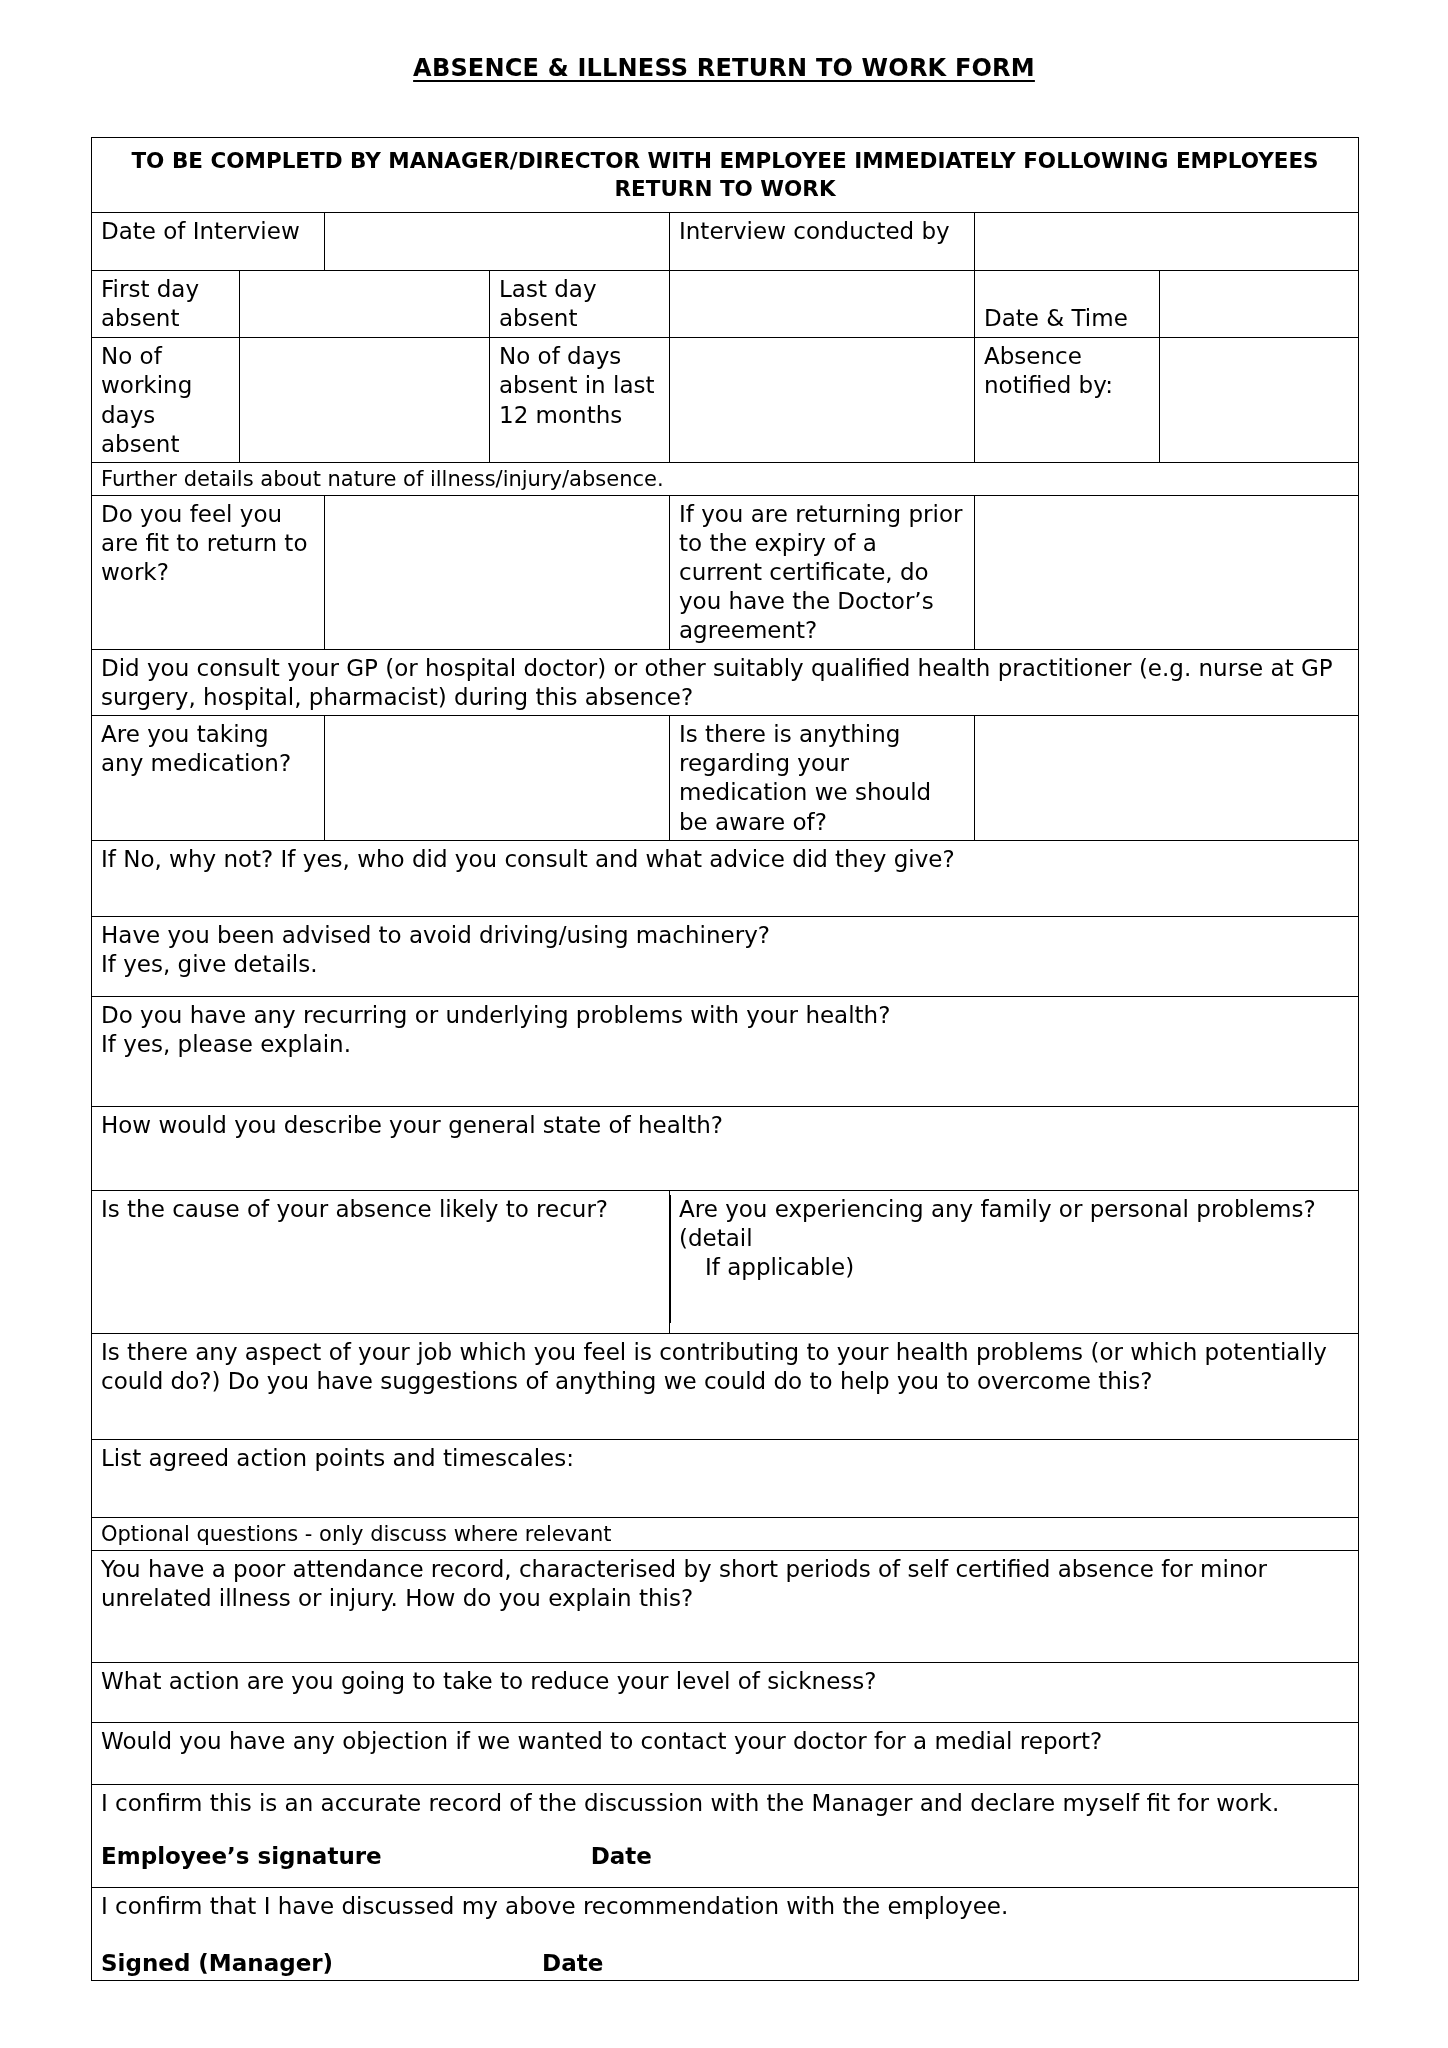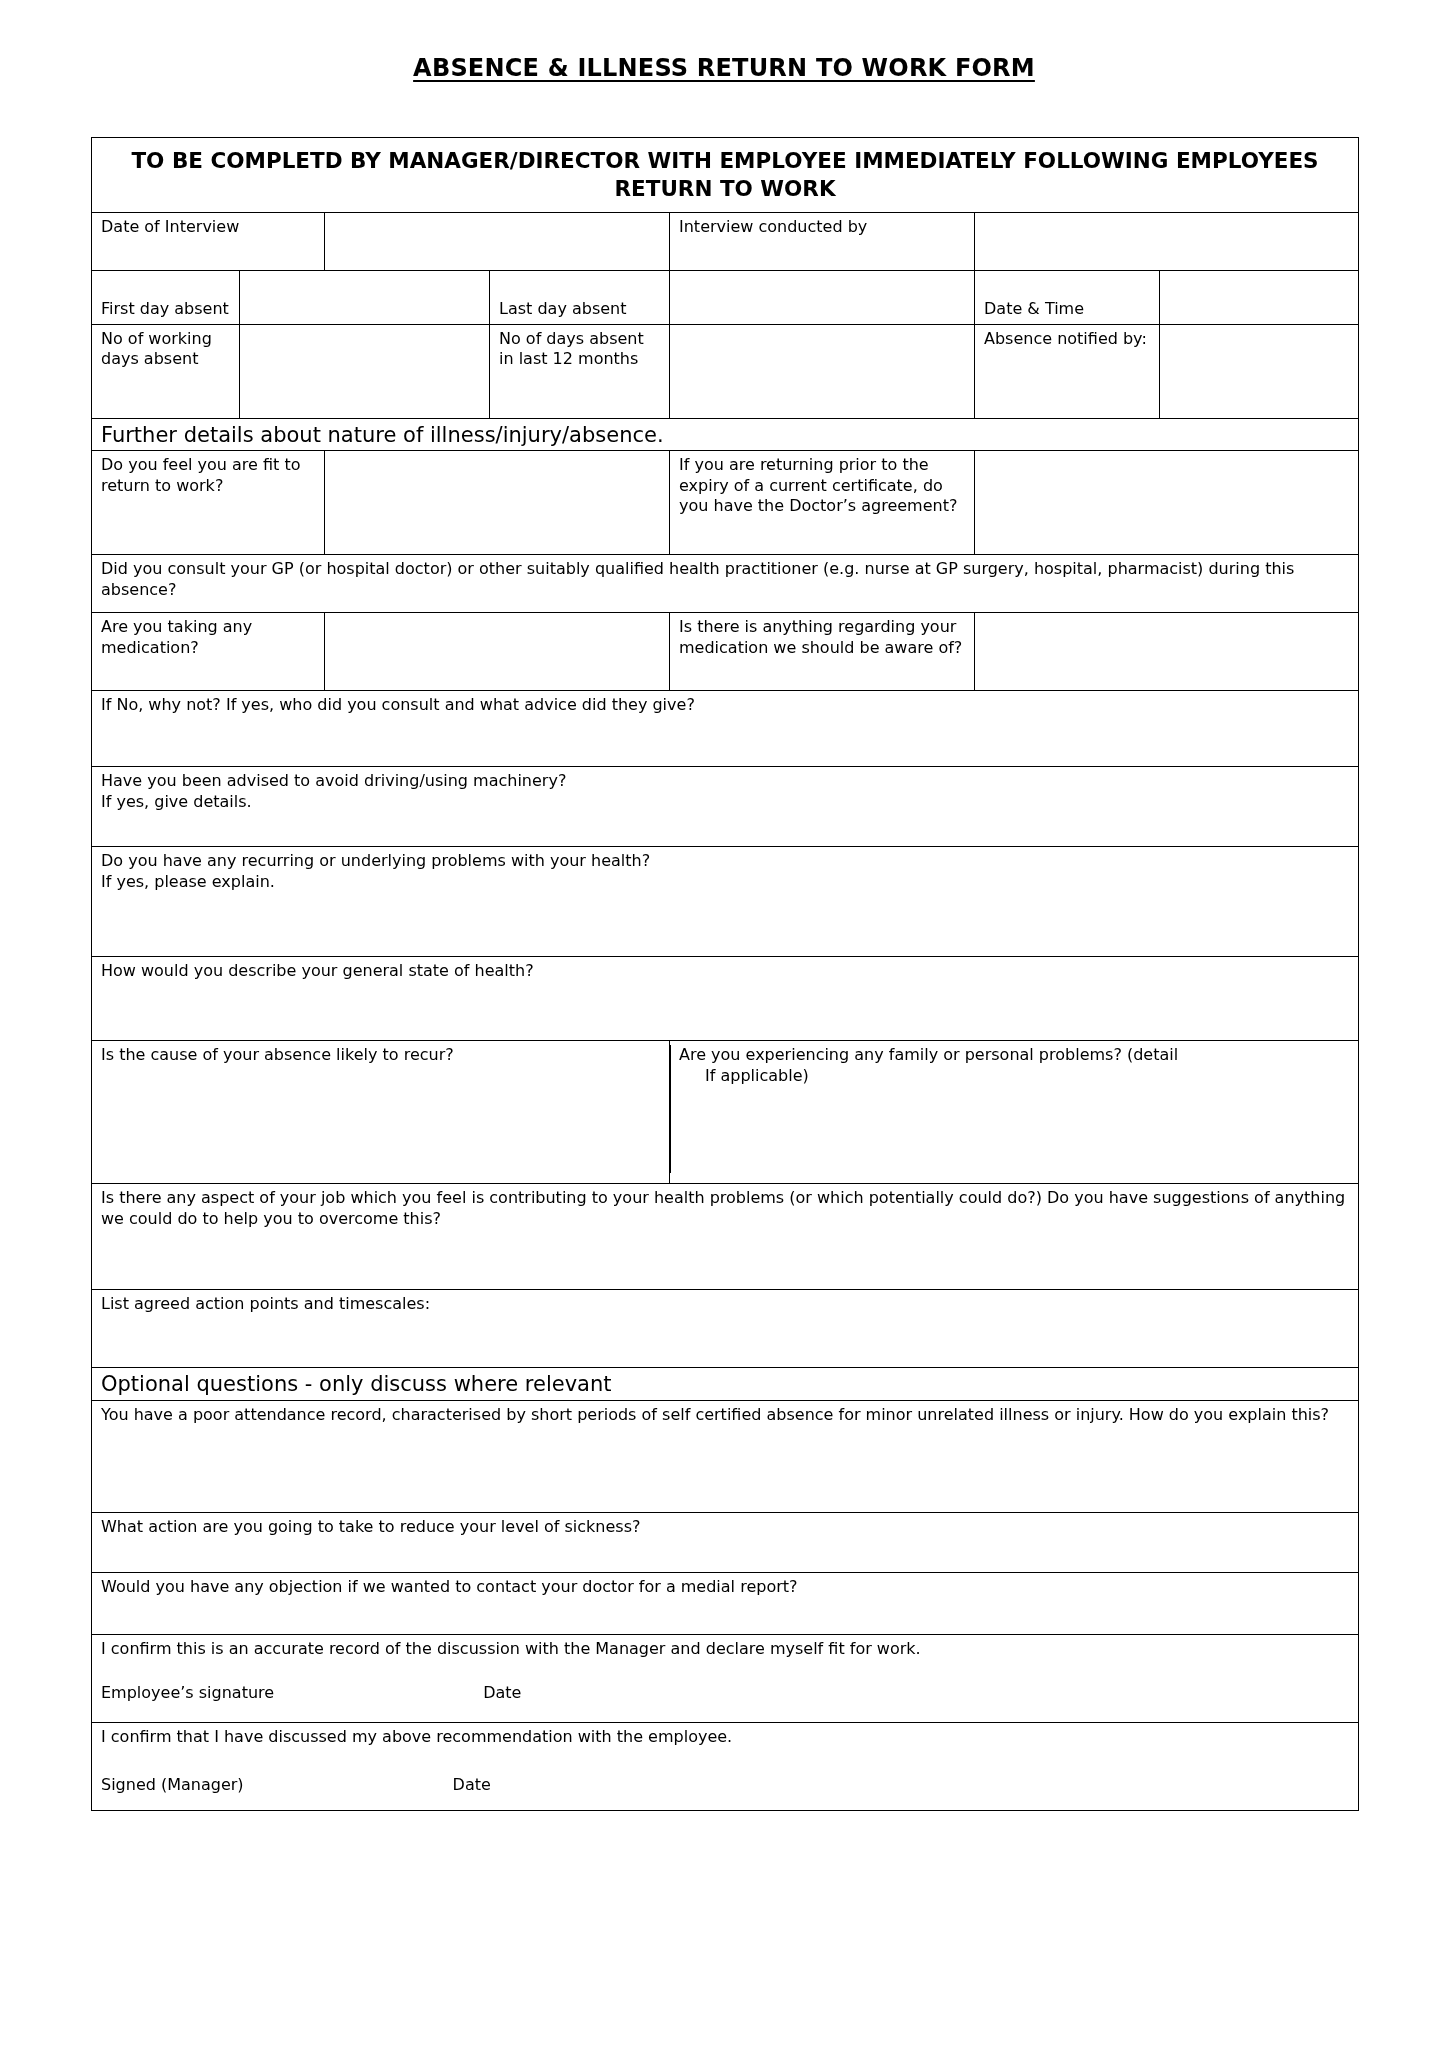--- a/index.html
+++ b/index.html
@@ -42,21 +42,21 @@
     left: 91px;
     top: 137px;
     width: 1267px;
     border-collapse: collapse;
     table-layout: fixed;
   }
   .form-table td {
     border: 1.6px solid #000000;
     vertical-align: top;
     padding: 4px 7px 3px 9px;
-    font-size: 16px;
+    font-size: 23px;
     line-height: 1.27;
     font-weight: normal;
   }
 
   
   td.banner {
     text-align: center;
     font-weight: bold;
     font-size: 21.5px;
     line-height: 1.32;
@@ -85,20 +85,21 @@
     bottom: 0;
     width: 0;
     border-left: 1.6px solid #000000;
   }
 
   .pad-left-ind { padding-left: 26px; }
 
   .sig-row {
     display: flex;
     align-items: center;
+    font-weight: bold;
   }
   .sig-label { flex: 0 0 auto; }
   .sig-date  { margin-left: 209px; }
 </style>
 </head>
 <body>
 
 <div class="page">
 
   <h1 class="doc-title">

